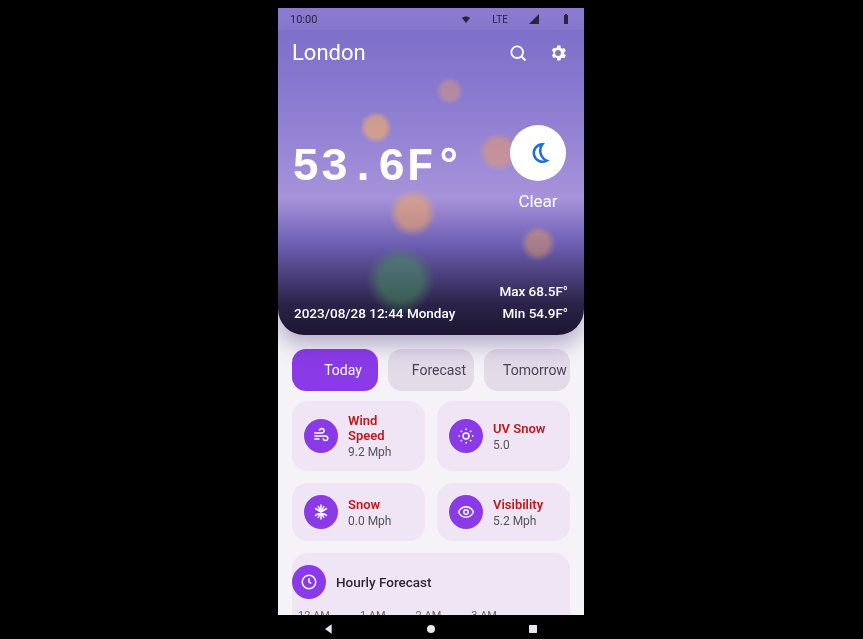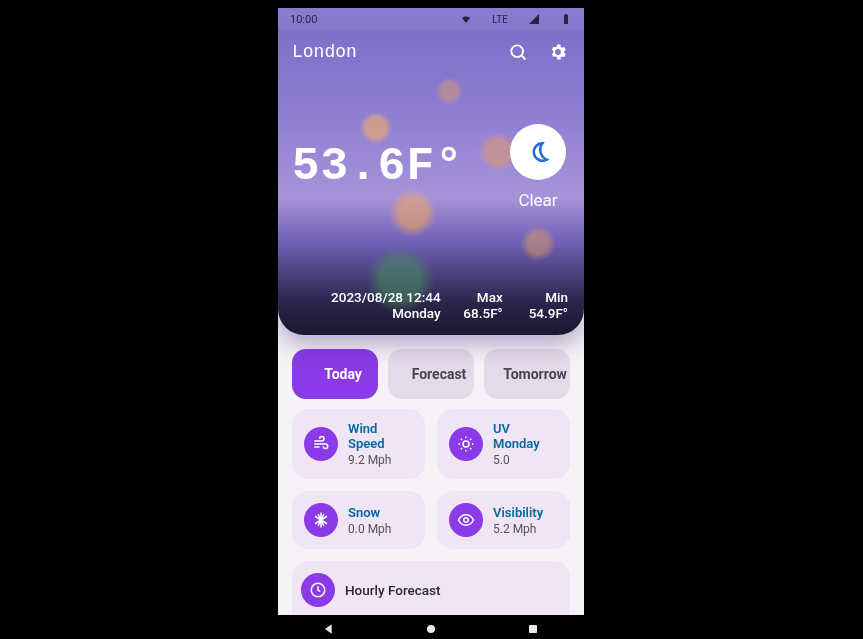--- a/index.html
+++ b/index.html
@@ -50,21 +50,21 @@
       linear-gradient(180deg, #7e6fc9 0%, #8a7ad0 22%, #a793da 55%, #6e5fb4 70%, #2a2348 90%, #1b1632 100%);
     box-shadow: 0 10px 22px rgba(60,40,120,.35);
     color:#fff;
   }
   .app-bar {
     display:flex;
     align-items:center;
     justify-content:space-between;
     padding: 10px 14px 0 14px;
   }
-  .location { font-size:18px; font-weight:400;font-family:Liberation Mono, monospace; }
+  .location { font-size:22px; font-weight:400; }
   .app-actions { display:flex; gap:16px; align-items:center; }
   .icon-btn { width:24px; height:24px; display:flex; align-items:center; justify-content:center; color:#fff; cursor:pointer; }
 
   .temp-row {
     display:flex;
     align-items:center;
     justify-content:space-between;
     padding: 60px 18px 0 14px;
   }
   .temp {
@@ -80,54 +80,54 @@
     color:#1f6fd6;
   }
   .cond-label { font-size:17px; }
 
   .meta-row {
     position:absolute; left:0; right:0; bottom:14px;
     padding:0 16px;
     display:flex; justify-content:space-between; align-items:flex-end;
     font-size:13.5px;
   }
-  .meta-right { text-align:right; display:flex; gap:6px; font-weight:500; }
+  .meta-right { text-align:right; display:flex; flex-direction:column; gap:6px; font-weight:500; }
 
   .tabs {
     display:flex; gap:10px; padding:14px 14px 10px 14px;
   }
   .tab {
-    flex:1; height:50px; border-radius:14px;
+    flex:1; height:42px; border-radius:14px;
     display:flex; align-items:center; justify-content:center;
-    font-size:14px; font-weight:700;
+    font-size:14px; font-weight:400;
     background:#e4dbe9; color:#4a4356; cursor:pointer;padding-left:16px;
   }
   .tab.active { background:#8a3ae6; color:#fff; }
 
   .cards {
     display:grid; grid-template-columns:1fr 1fr; gap:12px;
     padding:0 14px 12px 14px;
   }
   .card {
     background:#efe5f4; border-radius:16px; padding:12px 12px;
     display:flex; align-items:center; gap:10px;
   }
   .card-icon {
     width:34px; height:34px; border-radius:50%;
     background:#8a3ae6; color:#fff;
     display:flex; align-items:center; justify-content:center;
     flex-shrink:0;
   }
   .card-icon svg { width:18px; height:18px; }
-  .card-text .title { font-size:13px; font-weight:600; color:#0369a1; }
+  .card-text .title { font-size:13px; font-weight:600; color:#b91c1c; }
   .card-text .value { font-size:12px; color:#555; margin-top:2px; }
 
   .hourly {
     margin:0 14px 0 14px;
-    background:#efe5f4; border-radius:16px; padding:12px 12px 18px 9px;
+    background:#efe5f4; border-radius:16px; padding:12px 12px 18px 0;
   }
   .hourly-head { display:flex; align-items:center; gap:10px; }
   .hourly-title { font-size:13.5px; font-weight:500; color:#2e2836; }
   .hourly-times { display:flex; gap:30px; margin-top:10px; padding-left:6px; font-size:11px; color:#666; }
 
   .navbar {
     position:absolute; bottom:0; left:0; right:0; height:32px;
     background:#000; display:flex; align-items:center; justify-content:space-around;
     color:#e8e8ec;
   }
@@ -212,21 +212,21 @@
       </div>
     </div>
     <div class="card">
       <div class="card-icon">
           <svg viewBox="0 0 24 24" fill="none" stroke="currentColor" stroke-width="2">
             <circle cx="12" cy="12" r="4"></circle>
             <path d="M12 2v2M12 20v2M4 12H2M22 12h-2M5 5l1.5 1.5M17.5 17.5L19 19M5 19l1.5-1.5M17.5 6.5L19 5"></path>
           </svg>
         </div>
       <div class="card-text">
-        <div class="title">UV Monday</div>
+        <div class="title">UV Snow</div>
         <div class="value">5.0</div>
       </div>
     </div>
     <div class="card">
       <div class="card-icon">
           <svg viewBox="0 0 24 24" fill="none" stroke="currentColor" stroke-width="2">
             <path d="M12 2v20M4 7l16 10M4 17L20 7M8 4l8 16M16 4L8 20"></path>
           </svg>
         </div>
       <div class="card-text">

